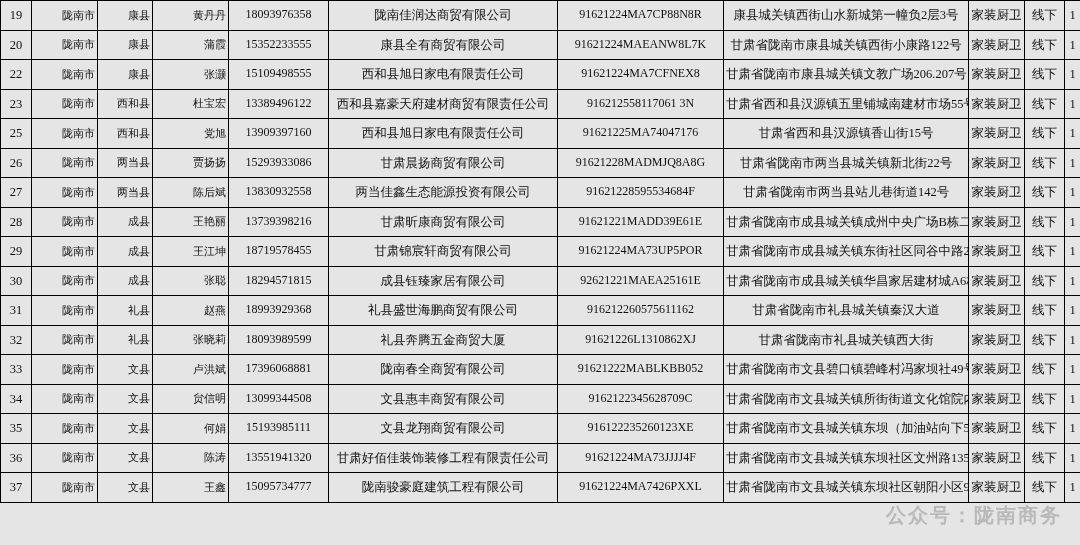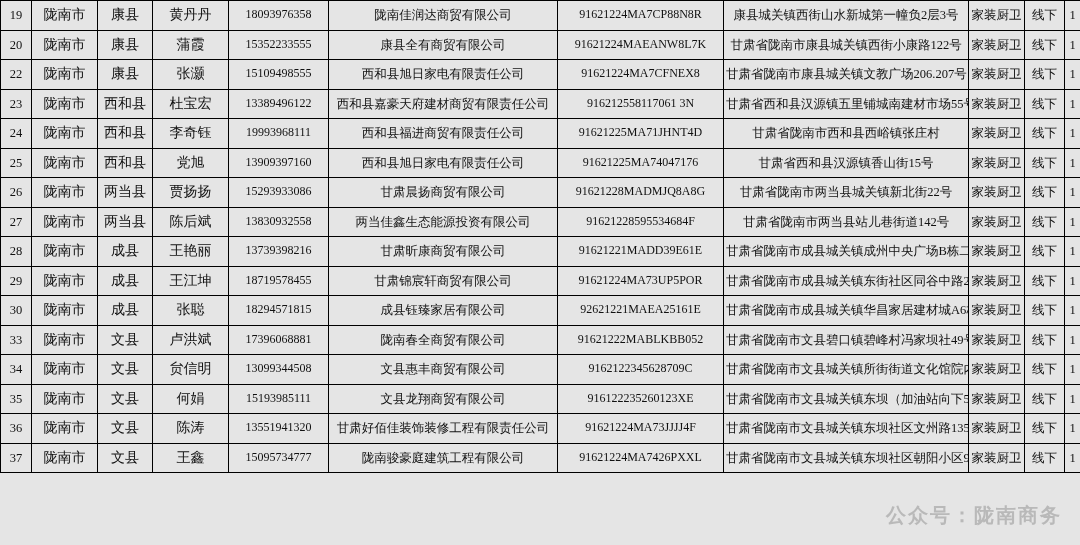--- a/index.html
+++ b/index.html
@@ -39,21 +39,21 @@
   col.c3{width:76px;}
   col.c4{width:100px;}
   col.c5{width:229px;}
   col.c6{width:166px;}
   col.c7{width:245px;}
   col.c8{width:56px;}
   col.c9{width:40px;}
   col.c10{width:16px;}
 
   td.idx{font-size:12.5px;}
-  td.name{font-size:14px;}
+  td.name{font-size:11px;text-align:right;}
   td.code{font-family:"Liberation Serif",serif;font-size:12px;letter-spacing:0px;}
   td.company{font-size:12.5px;}
   td.addr{font-size:12.5px;margin-left:16px;}
   td.cat{font-size:12.5px;margin-left:12px;}
   td.line{font-size:12.5px;}
   td.num{font-size:12.5px;}
 
   .watermark{
     position:absolute;
     right:18px;
@@ -133,33 +133,20 @@
           <td class="name">杜宝宏</td>
           <td class="code">13389496122</td>
           <td class="company">西和县嘉豪天府建材商贸有限责任公司</td>
           <td class="code">916212558117061 3N</td>
           <td class="addr">甘肃省西和县汉源镇五里铺城南建材市场55号</td>
           <td class="cat">家装厨卫</td>
           <td class="line">线下</td>
           <td class="num">1</td>
         </tr>
         <tr>
-          <td class="idx">24</td>
-          <td class="name">陇南市</td>
-          <td class="name">西和县</td>
-          <td class="name">李奇钰</td>
-          <td class="code">19993968111</td>
-          <td class="company">西和县福进商贸有限责任公司</td>
-          <td class="code">91621225MA71JHNT4D</td>
-          <td class="addr">甘肃省陇南市西和县西峪镇张庄村</td>
-          <td class="cat">家装厨卫</td>
-          <td class="line">线下</td>
-          <td class="num">1</td>
-        </tr>
-        <tr>
           <td class="idx">25</td>
           <td class="name">陇南市</td>
           <td class="name">西和县</td>
           <td class="name">党旭</td>
           <td class="code">13909397160</td>
           <td class="company">西和县旭日家电有限责任公司</td>
           <td class="code">91621225MA74047176</td>
           <td class="addr">甘肃省西和县汉源镇香山街15号</td>
           <td class="cat">家装厨卫</td>
           <td class="line">线下</td>
@@ -224,20 +211,46 @@
           <td class="name">张聪</td>
           <td class="code">18294571815</td>
           <td class="company">成县钰臻家居有限公司</td>
           <td class="code">92621221MAEA25161E</td>
           <td class="addr">甘肃省陇南市成县城关镇华昌家居建材城A6栋A6206</td>
           <td class="cat">家装厨卫</td>
           <td class="line">线下</td>
           <td class="num">1</td>
         </tr>
         <tr>
+          <td class="idx">31</td>
+          <td class="name">陇南市</td>
+          <td class="name">礼县</td>
+          <td class="name">赵燕</td>
+          <td class="code">18993929368</td>
+          <td class="company">礼县盛世海鹏商贸有限公司</td>
+          <td class="code">916212260575611162</td>
+          <td class="addr">甘肃省陇南市礼县城关镇秦汉大道</td>
+          <td class="cat">家装厨卫</td>
+          <td class="line">线下</td>
+          <td class="num">1</td>
+        </tr>
+        <tr>
+          <td class="idx">32</td>
+          <td class="name">陇南市</td>
+          <td class="name">礼县</td>
+          <td class="name">张晓莉</td>
+          <td class="code">18093989599</td>
+          <td class="company">礼县奔腾五金商贸大厦</td>
+          <td class="code">91621226L1310862XJ</td>
+          <td class="addr">甘肃省陇南市礼县城关镇西大街</td>
+          <td class="cat">家装厨卫</td>
+          <td class="line">线下</td>
+          <td class="num">1</td>
+        </tr>
+        <tr>
           <td class="idx">33</td>
           <td class="name">陇南市</td>
           <td class="name">文县</td>
           <td class="name">卢洪斌</td>
           <td class="code">17396068881</td>
           <td class="company">陇南春全商贸有限公司</td>
           <td class="code">91621222MABLKBB052</td>
           <td class="addr">甘肃省陇南市文县碧口镇碧峰村冯家坝社49号</td>
           <td class="cat">家装厨卫</td>
           <td class="line">线下</td>

